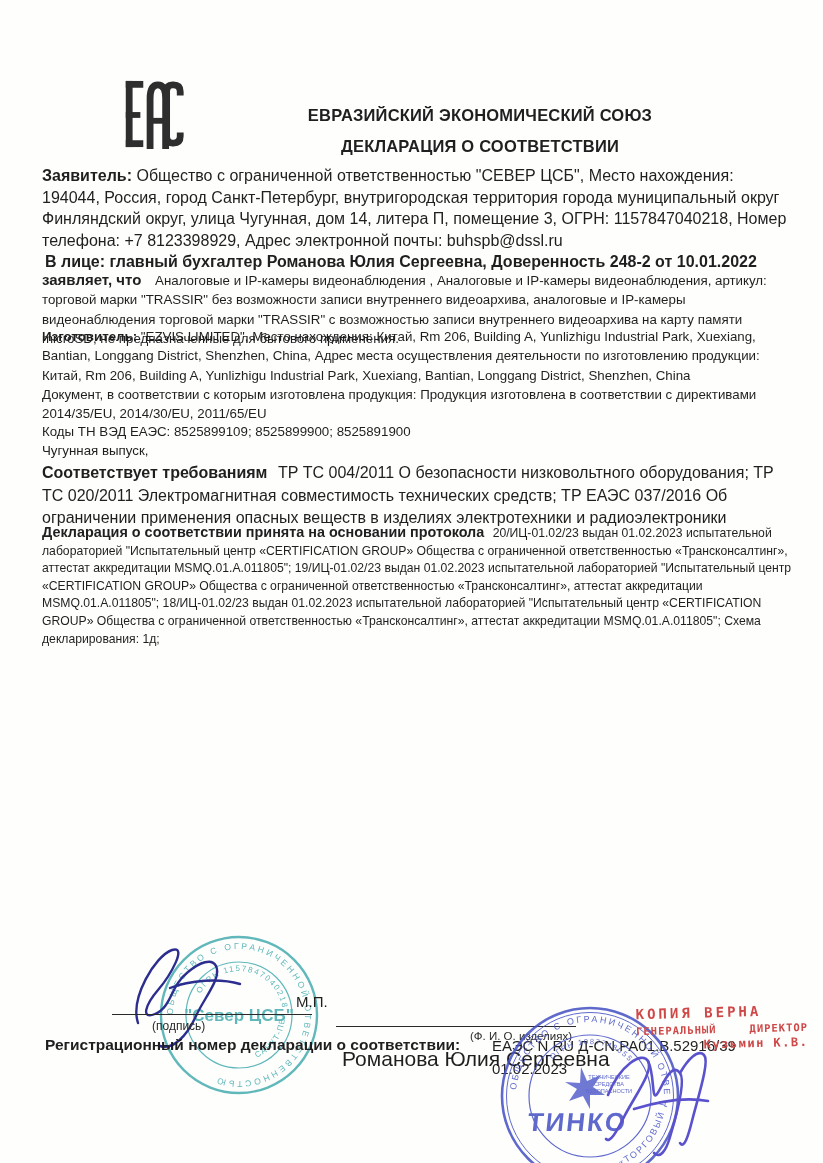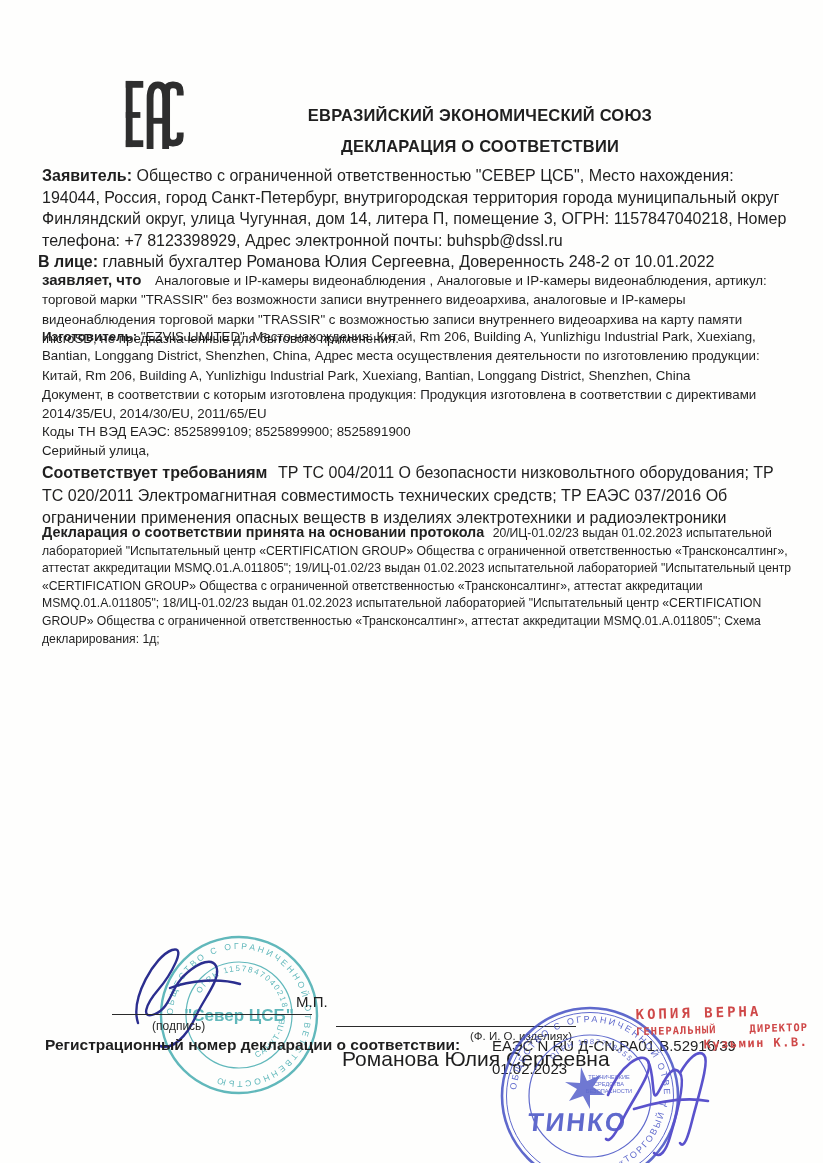--- a/index.html
+++ b/index.html
@@ -50,40 +50,40 @@
   </svg>
 
   <div class="abs hdr" style="left:170px;top:137px;width:620px;">ДЕКЛАРАЦИЯ О СООТВЕТСТВИИ</div>
   <div class="abs hdr" style="left:170px;top:106px;width:620px;">ЕВРАЗИЙСКИЙ ЭКОНОМИЧЕСКИЙ СОЮЗ</div>
 
   <div class="abs p1" style="left:42px;top:165px;width:748px;">
     <b>Заявитель:</b>
     <span>Общество с ограниченной ответственностью "СЕВЕР ЦСБ", Место нахождения: 194044, Россия, город Санкт-Петербург, внутригородская территория города муниципальный округ Финляндский округ, улица Чугунная, дом 14, литера П, помещение 3, ОГРН: 1157847040218, Номер телефона: +7 8123398929, Адрес электронной почты: buhspb@dssl.ru</span>
   </div>
 
-  <div class="abs p1" style="left:38px;top:251px;width:748px;">
+  <div class="abs p1" style="left:45px;top:251px;width:748px;font-weight:bold;">
     <b>В лице:</b>
     <span>главный бухгалтер Романова Юлия Сергеевна, Доверенность 248-2  от 10.01.2022</span>
   </div>
 
   <div class="abs pSm" style="left:42px;top:270px;width:748px;">
     <span class="lblMed">заявляет, что</span>
     <span>Аналоговые и IP-камеры видеонаблюдения , Аналоговые и IP-камеры видеонаблюдения, артикул: торговой марки "TRASSIR" без возможности записи внутреннего видеоархива, аналоговые и IP-камеры видеонаблюдения торговой марки "TRASSIR" с возможностью записи внутреннего видеоархива на карту памяти microSD, не предназначенные для бытового применения.</span>
   </div>
 
   <div class="abs pSm" style="left:42px;top:327px;width:748px;">
     <b>Изготовитель:</b>
     <span>"EZVIS LIMITED", Место нахождения: Китай, Rm 206, Building A, Yunlizhigu Industrial Park, Xuexiang, Bantian, Longgang District, Shenzhen, China, Адрес места осуществления деятельности по изготовлению продукции: Китай, Rm 206, Building A, Yunlizhigu Industrial Park, Xuexiang, Bantian, Longgang District, Shenzhen, China</span>
   </div>
 
   <div class="abs pSm" style="left:42px;top:385px;width:748px;">Документ, в соответствии с которым изготовлена продукция: Продукция изготовлена в соответствии с директивами 2014/35/EU, 2014/30/EU, 2011/65/EU</div>
 
   <div class="abs pSm" style="left:42px;top:422px;width:748px;">Коды ТН ВЭД ЕАЭС: 8525899109; 8525899900; 8525891900</div>
 
-  <div class="abs pSm" style="left:42px;top:441px;width:748px;">Серийный улица,</div>
+  <div class="abs pSm" style="left:42px;top:441px;width:748px;">Чугунная выпуск,</div>
 
   <div class="abs" style="left:42px;top:462px;width:750px;font-size:16px;line-height:22.5px;">
     <span class="lblBig">Соответствует требованиям</span>
     <span>ТР ТС 004/2011 О безопасности низковольтного оборудования; ТР ТС 020/2011 Электромагнитная совместимость технических средств; ТР ЕАЭС 037/2016 Об ограничении применения опасных веществ в изделиях электротехники и радиоэлектроники</span>
   </div>
 
   <div class="abs pTiny" style="left:42px;top:524px;width:750px;">
     <span class="lblBasis">Декларация о соответствии принята на основании протокола</span>
     <span>20/ИЦ-01.02/23 выдан 01.02.2023  испытательной лабораторией "Испытательный центр «CERTIFICATION GROUP» Общества с ограниченной ответственностью «Трансконсалтинг», аттестат аккредитации MSMQ.01.A.011805"; 19/ИЦ-01.02/23 выдан 01.02.2023  испытательной лабораторией "Испытательный центр «CERTIFICATION GROUP» Общества с ограниченной ответственностью «Трансконсалтинг», аттестат аккредитации MSMQ.01.A.011805"; 18/ИЦ-01.02/23 выдан 01.02.2023  испытательной лабораторией "Испытательный центр «CERTIFICATION GROUP» Общества с ограниченной ответственностью «Трансконсалтинг», аттестат аккредитации MSMQ.01.A.011805"; Схема декларирования: 1д;</span>
   </div>

